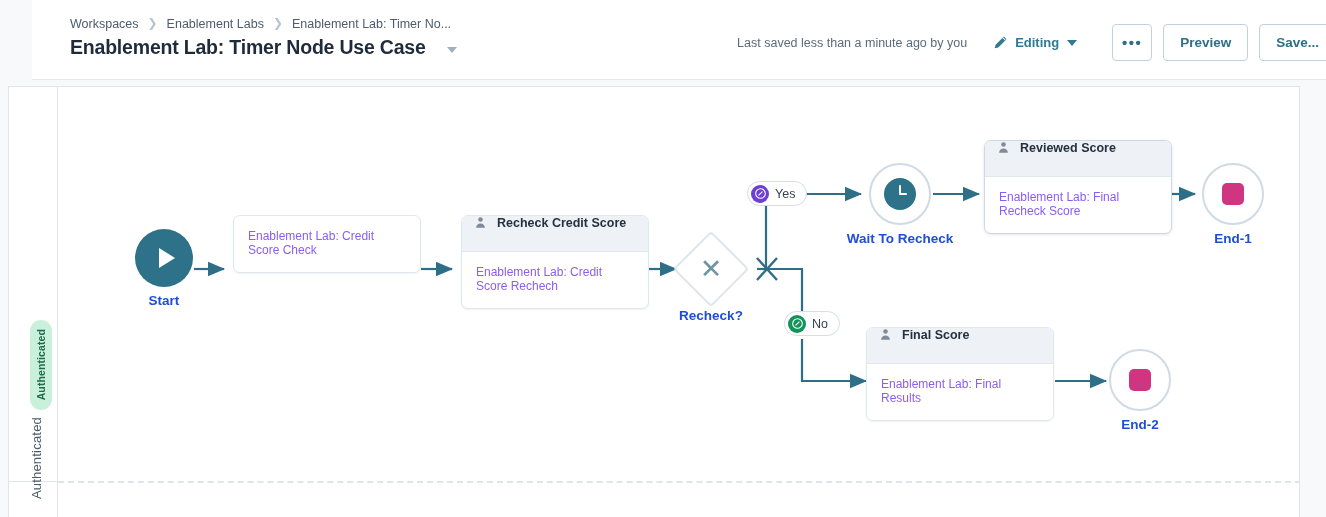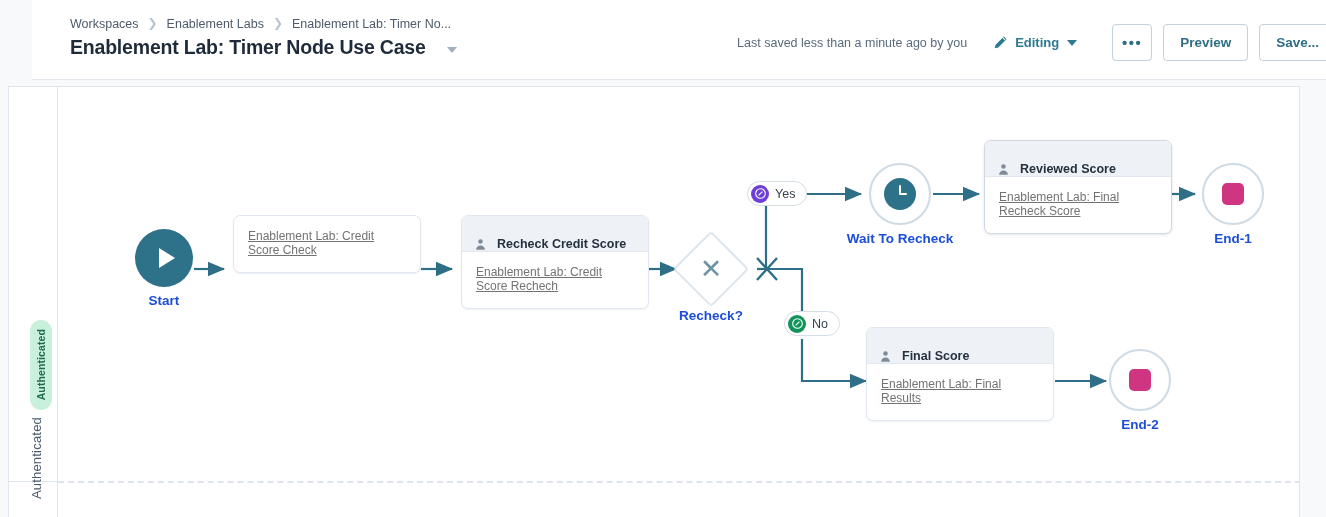--- a/index.html
+++ b/index.html
@@ -189,31 +189,31 @@
     border: 1px solid #e1e7ee;
     border-radius: 7px;
     box-shadow: 0 1px 2px rgba(30,50,70,.07);
     overflow: hidden;
   }
   .card.selected { border-color: #cfd8e2; box-shadow: 0 1px 3px rgba(30,50,70,.12); }
   .card-head {
     height: 36px;
     background: #eef2f7;
     border-bottom: 1px solid #e1e7ee;
-    display: flex; align-items: flex-end;
+    display: flex; align-items: flex-start;
     padding: 0 12px; gap: 10px;
   }
   .card-head .ttl {
     font-size: 12.5px; font-weight: bold; color: #26313f;
     white-space: nowrap; overflow: hidden; text-overflow: ellipsis;
   }
   .card-body { padding: 13px 14px 14px 14px; }
   .card-link {
-    font-size: 12px; color: #737373;
-    text-decoration: underline; cursor: pointer;
+    font-size: 12px; color: #8b5cf6;
+    cursor: pointer;
     line-height: 1.18; display: inline-block;
   }
 
   
   .branch {
     position: absolute;
     height: 25px;
     background: #fff;
     border: 1px solid #d5dee6;
     border-radius: 13px;

